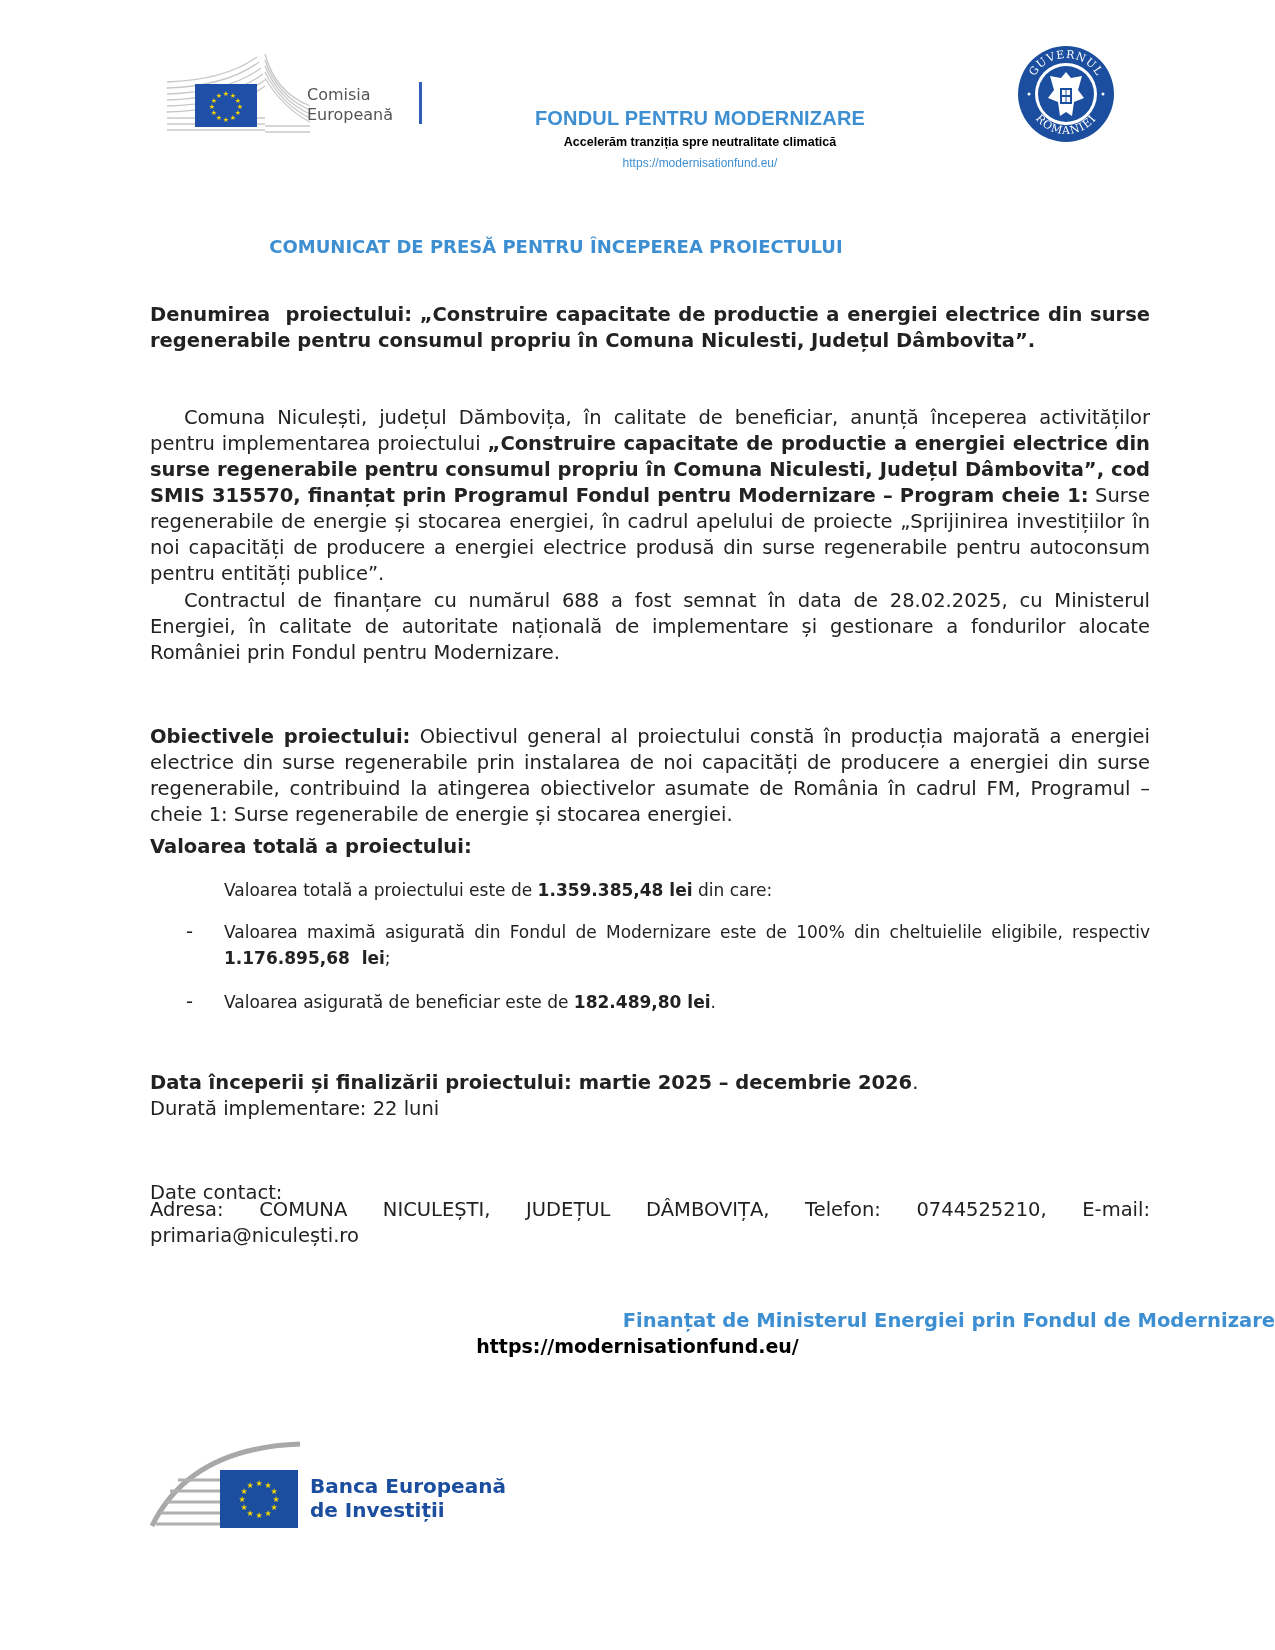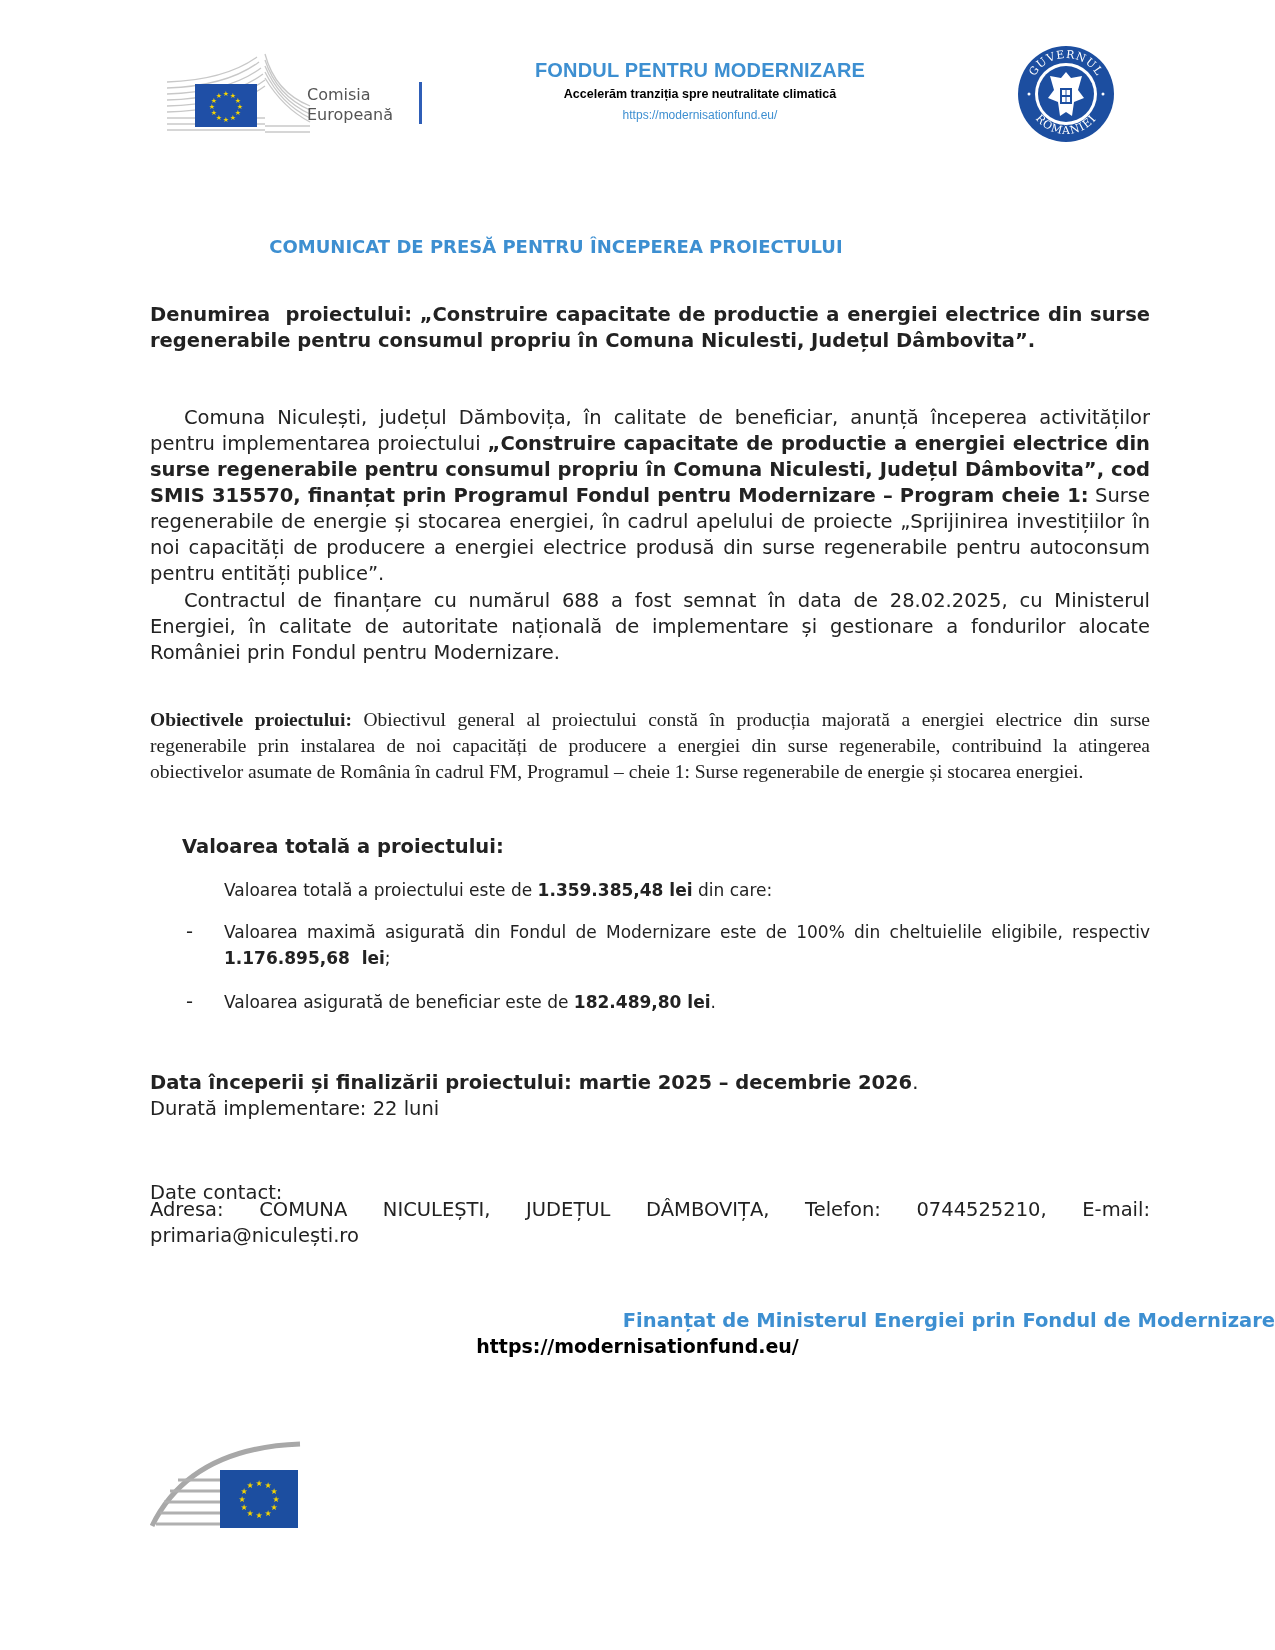--- a/index.html
+++ b/index.html
@@ -1,20 +1,20 @@
 <!DOCTYPE html>
 <html><head>
 <meta charset="utf-8">
 <style>
   html, body { margin:0; padding:0; background:#ffffff; }
   body { width:1275px; height:1650px; position:relative; overflow:hidden; font-family:"DejaVu Sans", sans-serif; color:#222; }
   .abs { position:absolute; }
   .hdr-ec { left:165px; top:52px; width:265px; height:90px; }
   .hdr-fm { left:500px; top:58px; width:400px; text-align:center; font-family:"Liberation Sans", sans-serif; }
-  .fm-title { color:#3d8fd1; font-weight:bold; font-size:20px; letter-spacing:0.2px; line-height:24px; }
+  .fm-title { color:#3d8fd1; font-weight:bold; font-size:20px; letter-spacing:0.2px; line-height:24px;margin-top:48px; }
   .fm-slogan { color:#000; font-weight:bold; font-size:12.5px; line-height:20px; margin-top:2px; }
   .fm-url { color:#3d8fd1; font-size:12px; line-height:18px; margin-top:2px; }
   .hdr-gov { left:1016px; top:44px; width:100px; height:100px; }
   .doc-title { left:0; width:1112px; top:235px; text-align:center; color:#3d8fd1; font-weight:bold; font-size:18px; line-height:24px; }
   .col { left:150px; width:1000px; font-size:19.5px; line-height:26px; text-align:justify; }
   .col b { font-weight:bold; }
   .indent { text-indent:34px; }
   .sub { left:224px; width:926px; font-size:17px; line-height:26px; text-align:justify; }
   .dash { left:186px; font-size:19.5px; line-height:26px; }
   .foot-blue { left:0; width:1275px; top:1308px; text-align:right; color:#3d8fd1; font-weight:bold; font-size:19.5px; line-height:26px; }
@@ -102,25 +102,25 @@
   <span style="white-space:pre;">Denumirea  proiectului:</span>
   <span>„Construire capacitate de productie a energiei electrice din surse regenerabile pentru consumul propriu în Comuna Niculesti, Județul Dâmbovita”.</span>
 </div>
 
 <div class="abs col indent" style="top:405px;">
   <span>Comuna Niculești, județul Dămbovița, în calitate de beneficiar, anunță începerea activităților pentru implementarea proiectului </span><b>„Construire capacitate de productie a energiei electrice din surse regenerabile pentru consumul propriu în Comuna Niculesti, Județul Dâmbovita”, cod SMIS 315570, finanțat prin Programul Fondul pentru Modernizare – Program cheie 1:</b><span> Surse regenerabile de energie și stocarea energiei, în cadrul apelului de proiecte „Sprijinirea investițiilor în noi capacități de producere a energiei electrice produsă din surse regenerabile pentru autoconsum pentru entități publice”.</span>
 </div>
 
 <div class="abs col indent" style="top:588px;">Contractul de finanțare cu numărul 688 a fost semnat în data de 28.02.2025, cu Ministerul Energiei, în calitate de autoritate națională de implementare și gestionare a fondurilor alocate României prin Fondul pentru Modernizare.</div>
 
-<div class="abs col" style="top:707px;font-family:Liberation Serif, serif;">
+<div class="abs col" style="top:724px;">
   <b>Obiectivele proiectului:</b><span> Obiectivul general al proiectului constă în producția majorată a energiei electrice din surse regenerabile prin instalarea de noi capacități de producere a energiei din surse regenerabile, contribuind la atingerea obiectivelor asumate de România în cadrul FM, Programul – cheie 1: Surse regenerabile de energie și stocarea energiei.</span>
 </div>
 
-<div class="abs col" style="top:834px;font-weight:bold;margin-left:32px;">Valoarea totală a proiectului:</div>
+<div class="abs col" style="top:834px;font-weight:bold;">Valoarea totală a proiectului:</div>
 
 <div class="abs sub" style="top:877px;">
   <span>Valoarea totală a proiectului este de </span><b>1.359.385,48 lei</b><span> din care:</span>
 </div>
 
 <div class="abs dash" style="top:919px;">-</div>
 <div class="abs sub" style="top:919px;">
   <span>Valoarea maximă asigurată din Fondul de Modernizare este de 100% din cheltuielile eligibile, respectiv </span><b style="white-space:pre;">1.176.895,68  lei</b><span>;</span>
 </div>
 
@@ -160,13 +160,17 @@
       <text x="124" y="92">★</text>
         <text x="118" y="98">★</text>
         <text x="109" y="100">★</text>
         <text x="100" y="98">★</text>
       <text x="94" y="92">★</text>
         <text x="92" y="84">★</text>
         <text x="94" y="76">★</text>
         <text x="100" y="70">★</text>
     </g>
   </svg>
+  <div class="abs" style="left:160px;top:56px;color:#1c4ea0;font-family:'DejaVu Sans',sans-serif;font-weight:bold;font-size:20px;line-height:24px;">
+    <div>Banca Europeană</div>
+    <div>de Investiții</div>
+  </div>
 </div>
 
 </body></html>

